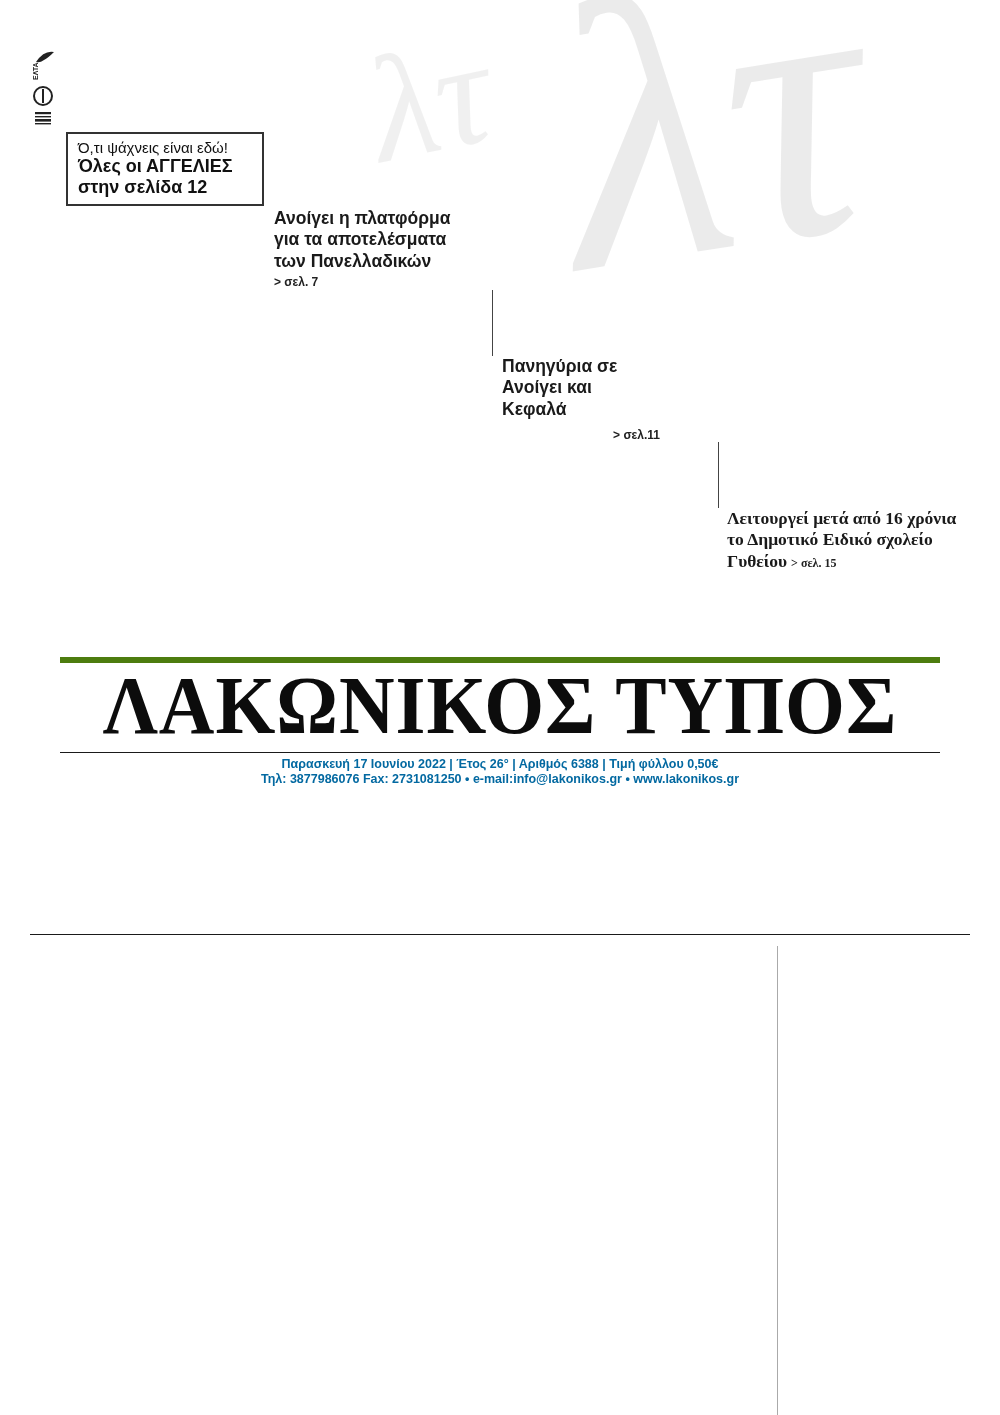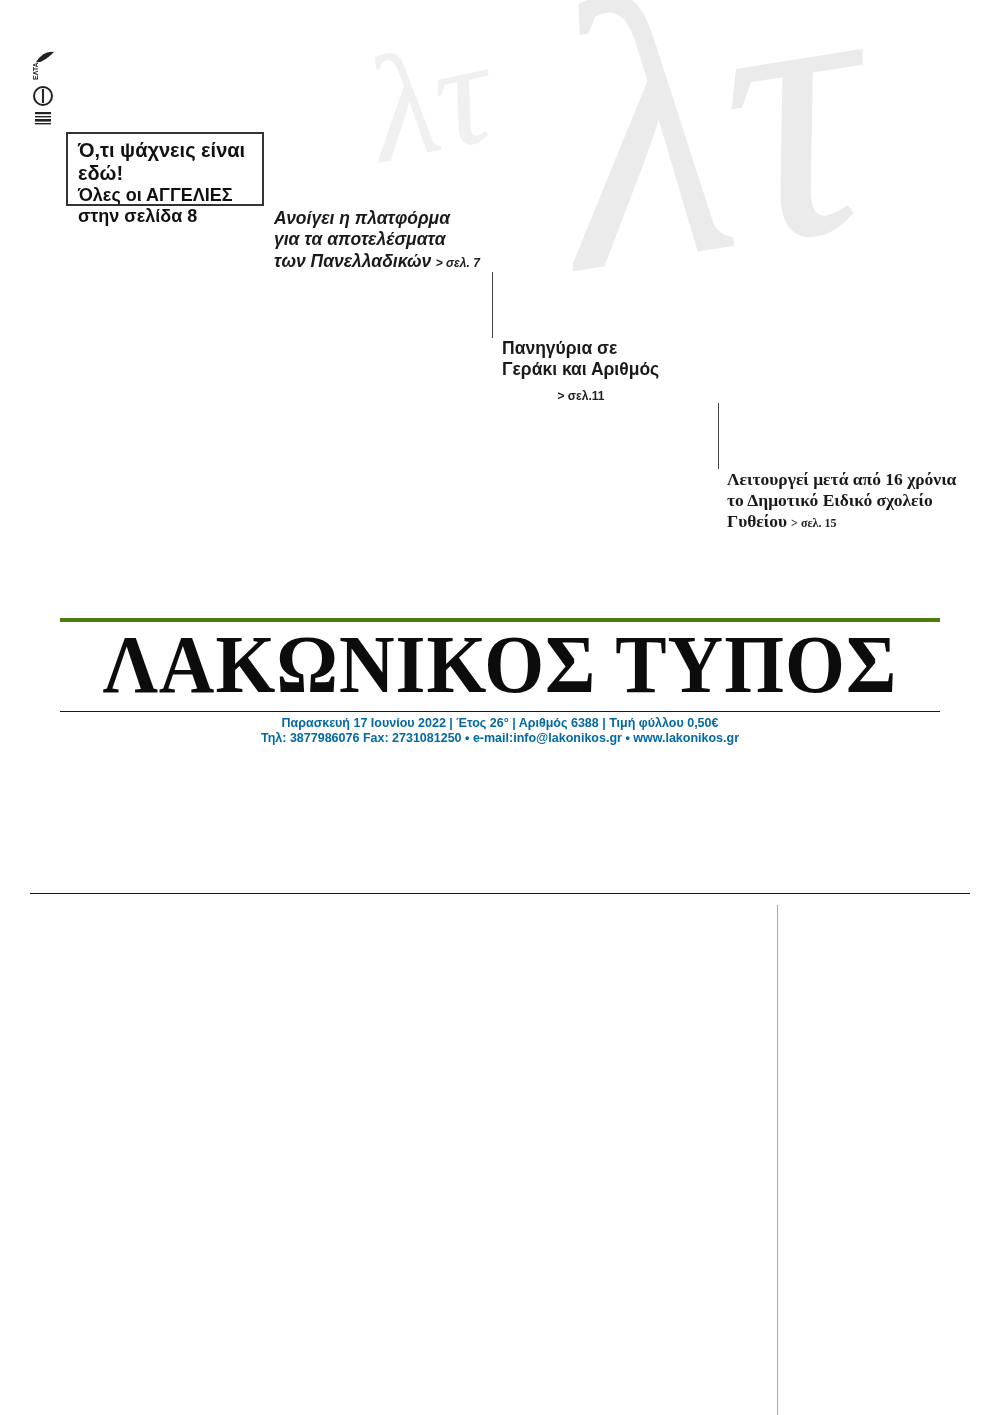--- a/index.html
+++ b/index.html
@@ -8,27 +8,27 @@
   .abs{position:absolute;}
   
   .wm{position:absolute;z-index:0;color:#dcdcdc;font-family:"Liberation Serif",serif;
       font-style:italic;opacity:.55;pointer-events:none;line-height:1;}
   .wm1{left:560px;top:-70px;font-size:380px;transform:rotate(-9deg);}
   .wm2{left:370px;top:25px;font-size:150px;opacity:.4;transform:rotate(-12deg);}
   .z{position:relative;z-index:1;}
   
   #elta{left:28px;top:46px;width:34px;height:86px;display:flex;flex-direction:column;align-items:center;gap:4px;}
   .teaser-box{left:66px;top:46px;width:198px;height:74px;border:2px solid #333;padding:5px 10px;box-sizing:border-box;}
-  .tb1{font-size:20px;font-weight:700;}
+  .tb1{font-size:15px;font-weight:400;}
   .tb2{font-size:18px;font-weight:800;line-height:1.18;}
   .teaser{font-size:17.5px;font-weight:800;line-height:1.22;color:#1a1a1a;}
   .pg{font-size:12px;font-weight:700;color:#222;white-space:nowrap;}
   .vdiv{width:1px;background:#444;}
   
-  #masthead{left:60px;top:133px;width:880px;border-top:4px solid #4d7c0f;text-align:center;}
+  #masthead{left:60px;top:133px;width:880px;border-top:6px solid #4d7c0f;text-align:center;}
   #mast-title{font-family:"Liberation Serif",serif;font-weight:700;font-size:77px;line-height:1.04;
               letter-spacing:1px;color:#0c0c0c;margin-top:2px;transform:scaleY(1.08);}
   #mast-sub{font-size:20px;letter-spacing:9px;color:#222;margin-top:4px;}
   .mast-rule{border-top:1.5px solid #1a1a1a;margin-top:7px;}
   .mast-line{font-size:12.5px;font-weight:700;color:#0369a1;margin-top:4px;}
   #rule-under-mast{left:30px;top:281px;width:940px;border-top:1.5px solid #1a1a1a;}
   
   #vsep{left:777px;top:292px;width:1px;height:1100px;background:#aaa;}
 </style>
 </head>
@@ -50,32 +50,32 @@
           <rect x="5" y="70" width="16" height="1.4" fill="#222"></rect>
         <rect x="5" y="73" width="16" height="2.6" fill="#222"></rect>
           <rect x="5" y="77" width="16" height="1.4" fill="#222"></rect>
       </g>
     </svg>
   </div>
 
   <div class="abs z teaser-box">
     <div class="tb1">Ό,τι ψάχνεις είναι εδώ!</div>
     <div class="tb2">Όλες οι ΑΓΓΕΛΙΕΣ</div>
-    <div class="tb2">στην σελίδα 8</div>
+    <div class="tb2">στην σελίδα 12</div>
   </div>
 
-  <div class="abs z" style="left:274px;top:48px;width:206px;font-style:italic;">
+  <div class="abs z" style="left:274px;top:48px;width:206px;">
     <span class="teaser">Ανοίγει η πλατφόρμα για τα αποτελέσματα των Πανελλαδικών</span>
     <span class="pg">&gt; σελ. 7</span>
   </div>
   <div class="abs z vdiv" style="left:492px;top:48px;height:66px;"></div>
 
   <div class="abs z" style="left:502px;top:48px;width:158px;">
-    <div class="teaser">Πανηγύρια σε Γεράκι και Αριθμός</div>
-    <div class="pg" style="text-align:center;margin-top:8px;">&gt; σελ.11</div>
+    <div class="teaser">Πανηγύρια σε Ανοίγει και Κεφαλά</div>
+    <div class="pg" style="text-align:right;margin-top:8px;">&gt; σελ.11</div>
   </div>
   <div class="abs z vdiv" style="left:718px;top:48px;height:66px;"></div>
 
   <div class="abs z" style="left:727px;top:48px;width:240px;font-family:Liberation Serif, serif;">
     <span class="teaser">Λειτουργεί μετά από 16 χρόνια το Δημοτικό Ειδικό σχολείο Γυθείου</span>
     <span class="pg">&gt; σελ. 15</span>
   </div>
 
   <div id="masthead" class="abs z">
     <div id="mast-title">ΛΑΚΩΝΙΚΟΣ ΤΥΠΟΣ</div>

